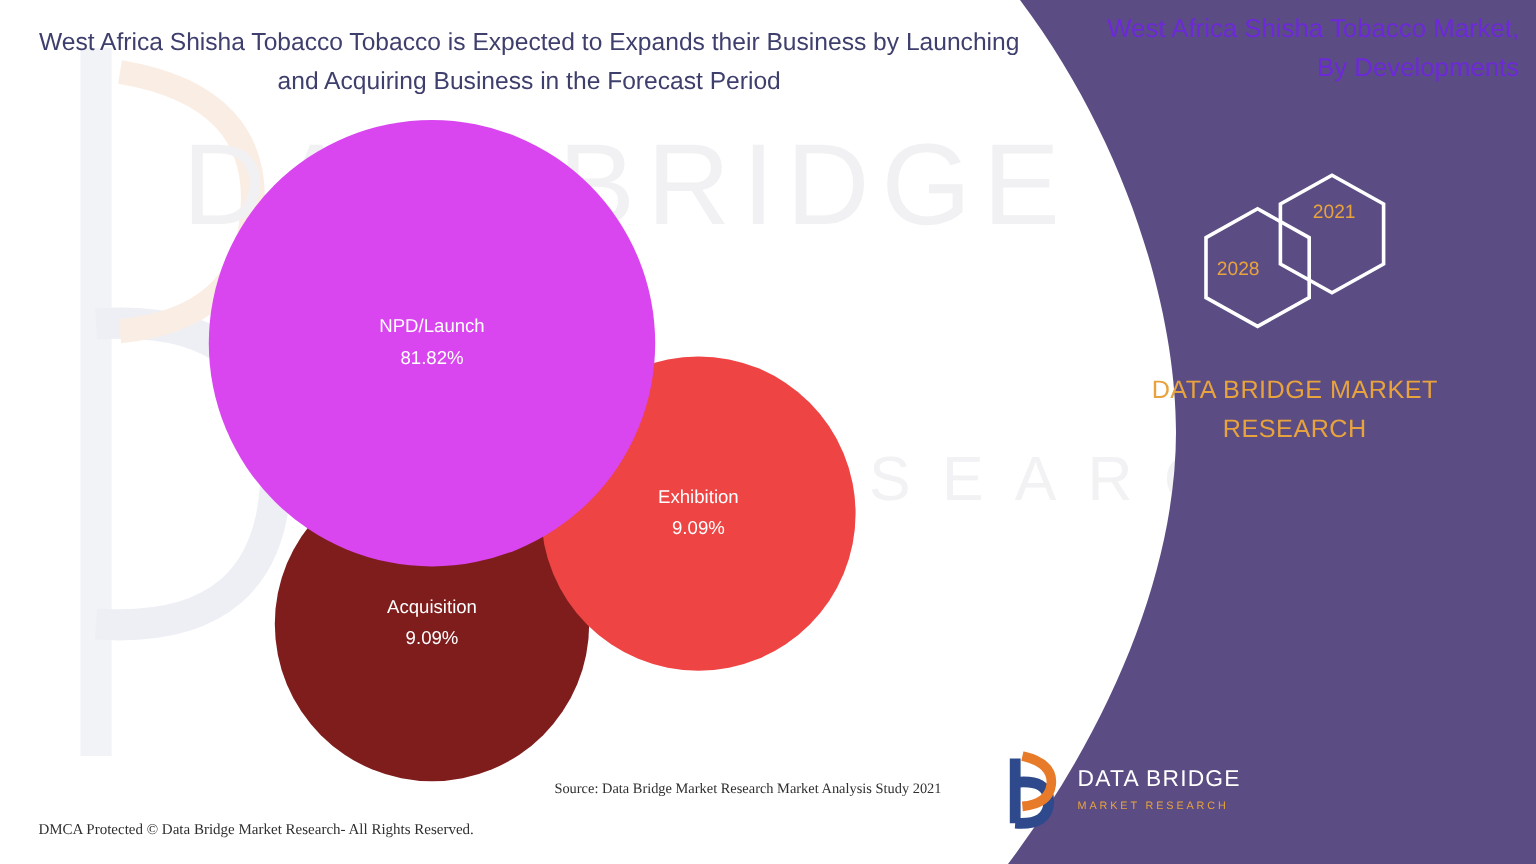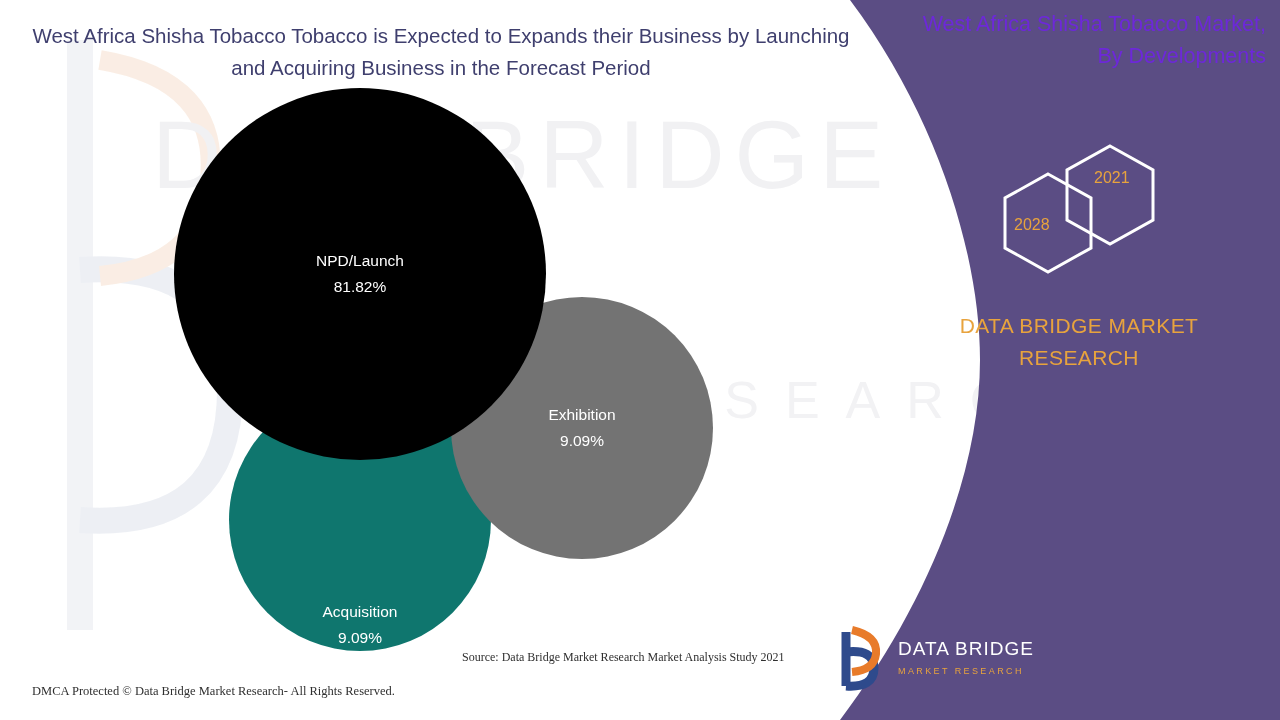--- a/index.html
+++ b/index.html
@@ -132,38 +132,37 @@
     color: #ffffff;
     display: flex;
     flex-direction: column;
     align-items: center;
     justify-content: center;
     text-align: center;
     font-size: 15.5px;
     line-height: 26px;
   }
   .b-npd {
-    left: 174px; top: 88px;
+    left: 174px; top: 100px;
     width: 372px; height: 372px;
-    background: #000000;
+    background: #d946ef;
     z-index: 3;
     align-items: center;
   }
   .b-exh {
     left: 451px; top: 297px;
     width: 262px; height: 262px;
-    background: #737373;
+    background: #ef4444;
     z-index: 2;
   }
   .b-acq {
     left: 229px; top: 389px;
     width: 262px; height: 262px;
-    background: #0f766e;
+    background: #7f1d1d;
     z-index: 1;
-    justify-content: flex-end;
   }
   .bubble .b-name, .bubble .b-val { display: block; }
 
   
   .footer-left {
     position: absolute;
     left: 32px;
     top: 684px;
     color: #2f2f2f;
     font-family: "Liberation Serif", serif;

